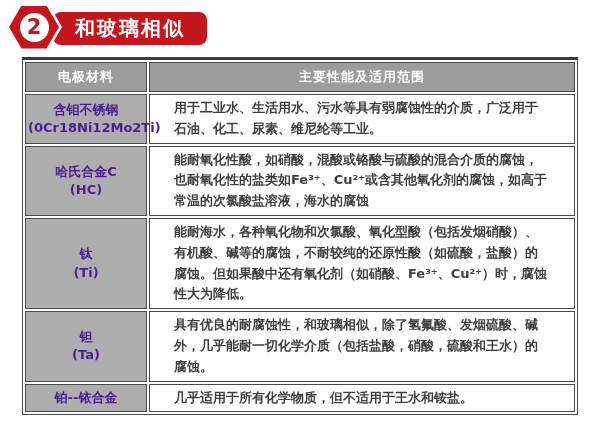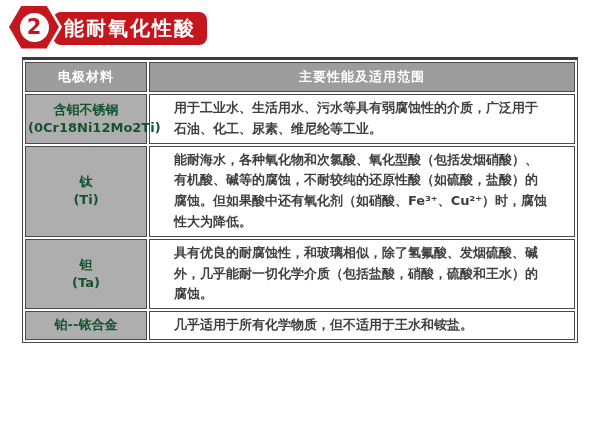--- a/index.html
+++ b/index.html
@@ -73,21 +73,21 @@
     text-align: center;
     letter-spacing: 1px;
   }
   .sel-table th.col-mat { width: 122px; }
   .sel-table td {
     border: 1px solid #4a4a4a;
     vertical-align: middle;
   }
   .sel-table td.mat {
     background: #aeaeae;
-    color: #14532d;
+    color: #4c1d95;
     font-weight: bold;
     font-size: 13px;
     text-align: center;
     line-height: 1.4;
     padding: 3px 2px;
   }
   .sel-table td.desc {
     background: #ffffff;
     color: #3f3f3f;
     font-size: 13px;
@@ -95,21 +95,21 @@
     line-height: 1.6;
     padding: 3px 24px;
     text-align: left;
   }
 </style>
 </head>
 <body>
 
 <div class="header-area">
   <div class="title-pill">
-    <span>能耐氧化性酸</span>
+    <span>和玻璃相似</span>
   </div>
   <div class="badge">
     <div class="hex-outer">
       <div class="hex-inner">
         <div class="badge-circle">
           <span>2</span>
         </div>
       </div>
     </div>
   </div>
@@ -125,20 +125,27 @@
   <tbody id="table-body">
   <tr>
     <td class="mat">
       <div class="mat-name">含钼不锈钢</div>
       <div class="mat-code">(0Cr18Ni12Mo2Ti)</div>
     </td>
     <td class="desc">用于工业水、生活用水、污水等具有弱腐蚀性的介质，广泛用于石油、化工、尿素、维尼纶等工业。</td>
   </tr>
 
 
+  <tr>
+    <td class="mat">
+      <div class="mat-name">哈氏合金C</div>
+      <div class="mat-code">(HC)</div>
+    </td>
+    <td class="desc">能耐氧化性酸，如硝酸，混酸或铬酸与硫酸的混合介质的腐蚀，也耐氧化性的盐类如Fe³⁺、Cu²⁺或含其他氧化剂的腐蚀，如高于常温的次氯酸盐溶液，海水的腐蚀</td>
+  </tr>
 
   <tr>
     <td class="mat">
       <div class="mat-name">钛</div>
       <div class="mat-code">(Ti)</div>
     </td>
     <td class="desc">能耐海水，各种氧化物和次氯酸、氧化型酸（包括发烟硝酸）、有机酸、碱等的腐蚀，不耐较纯的还原性酸（如硫酸，盐酸）的腐蚀。但如果酸中还有氧化剂（如硝酸、Fe³⁺、Cu²⁺）时，腐蚀性大为降低。</td>
   </tr>
 
   <tr>

